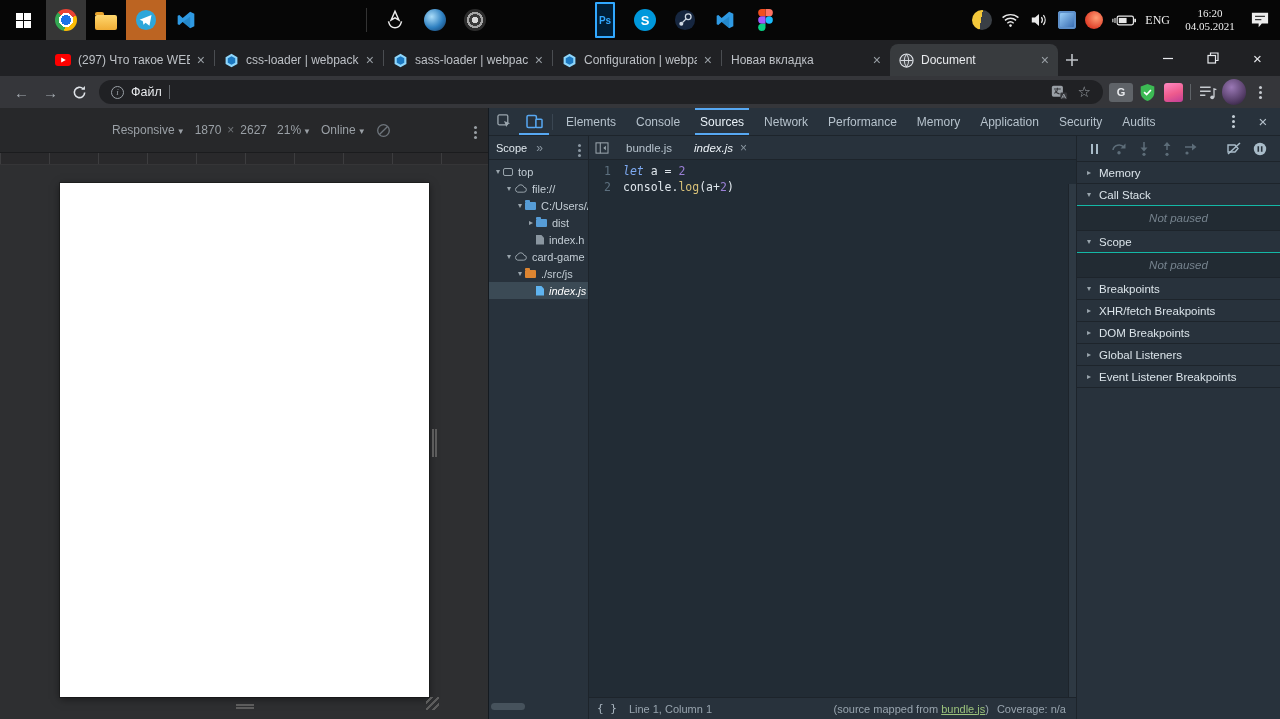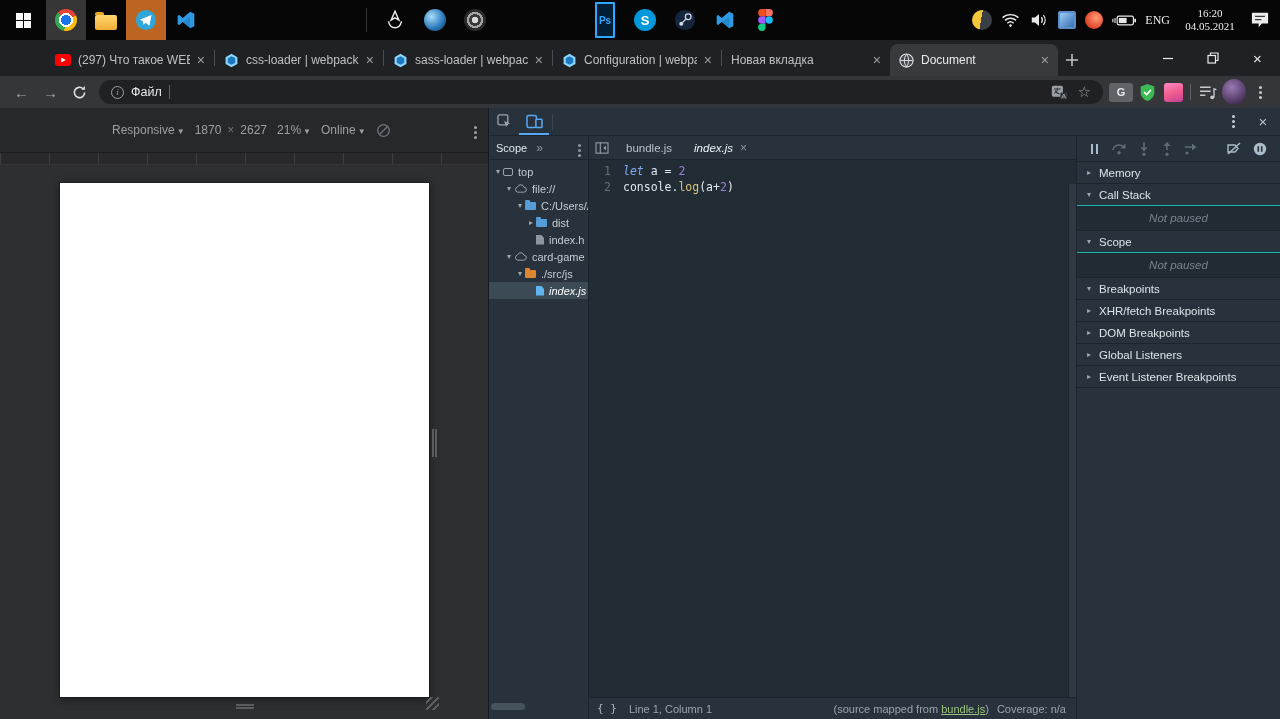--- a/index.html
+++ b/index.html
@@ -478,20 +478,31 @@
           </div>
         <div class="dt-icon-btn active">
             <span class="icn">
               <svg width="17" height="15" viewBox="0 0 18 16">
                 <rect x="1" y="1.5" width="10" height="13" rx="1.5" fill="none" stroke="#57a8f2" stroke-width="1.6"></rect>
                 <rect x="10.5" y="5.5" width="6.5" height="9" rx="1" fill="#28323c" stroke="#57a8f2" stroke-width="1.6"></rect>
               </svg>
             </span>
           </div>
         <div class="dt-sep"></div>
+        <div class="dt-tabs" id="dt-tabs">
+            <div class="dt-tab">Elements</div>
+            <div class="dt-tab">Console</div>
+            <div class="dt-tab active">Sources</div>
+            <div class="dt-tab">Network</div>
+            <div class="dt-tab">Performance</div>
+            <div class="dt-tab">Memory</div>
+            <div class="dt-tab">Application</div>
+            <div class="dt-tab">Security</div>
+            <div class="dt-tab">Audits</div>
+          </div>
         <div class="dt-right">
           <div class="dt-icon-btn">
               <span class="kebab"></span>
             </div>
           <div class="dt-x">×</div>
         </div>
       </div>
 
       <div class="dt-body">
 

